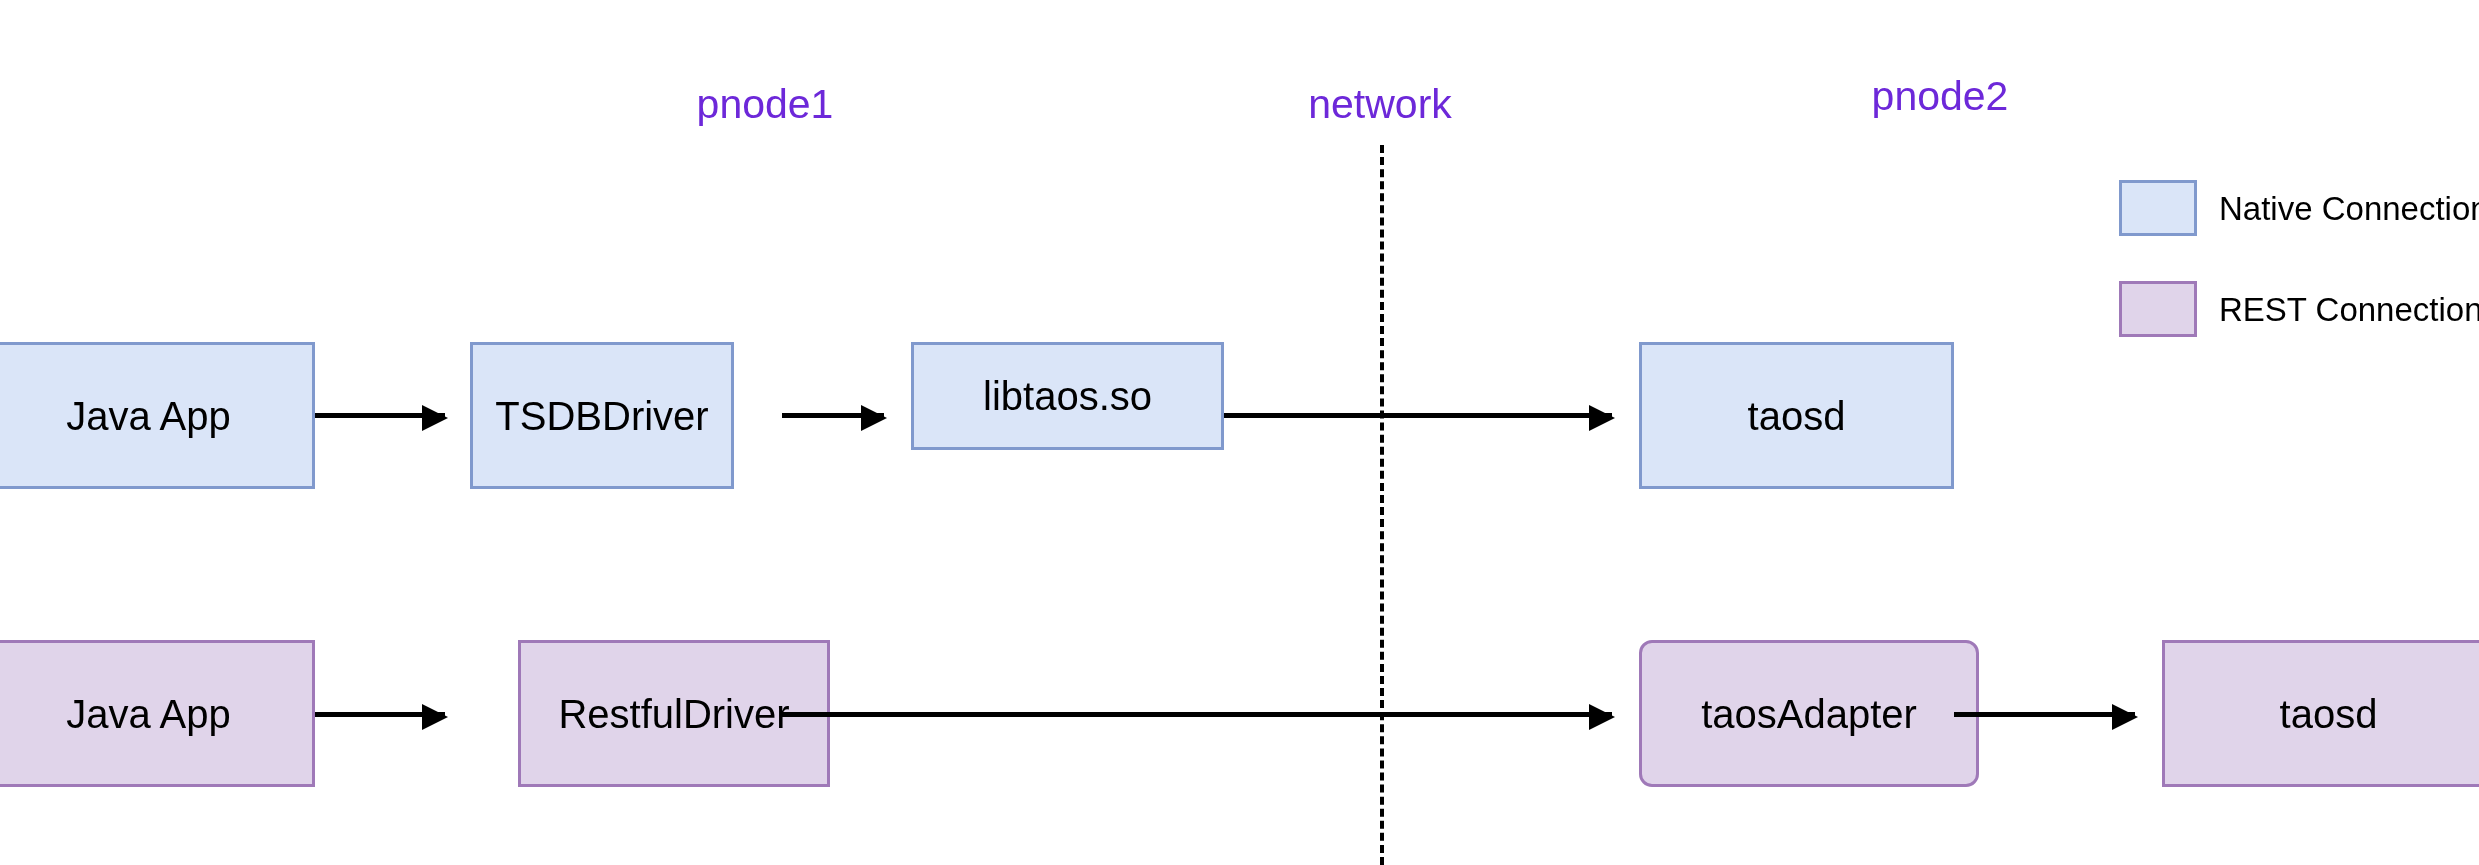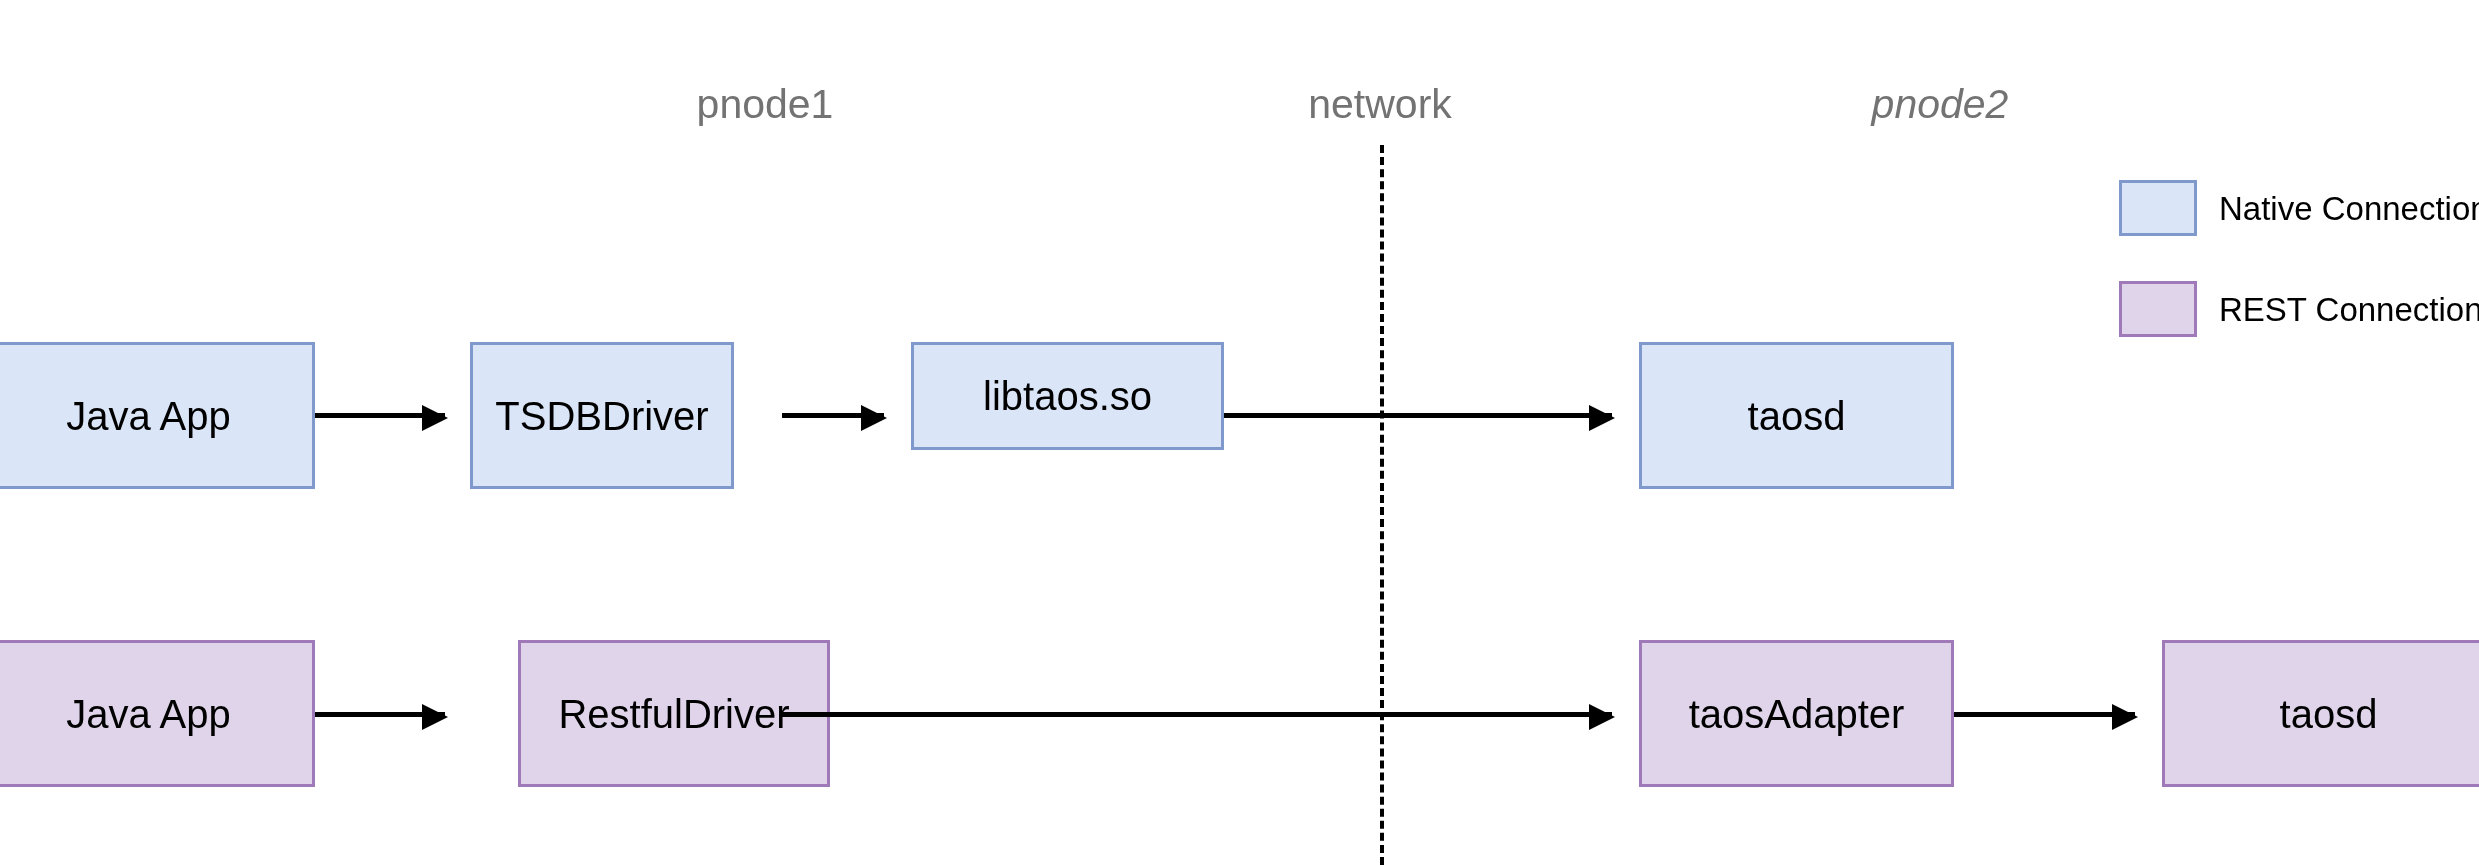--- a/index.html
+++ b/index.html
@@ -18,21 +18,21 @@
     height: 865px;
     background: #ffffff;
     overflow: hidden;
   }
 
   
   .zone-label {
     position: absolute;
     font-size: 41px;
     line-height: 1;
-    color: #737373;
+    color: #6d28d9;
     white-space: nowrap;
     transform: translateX(-50%);
     font-weight: 400;
   }
 
   
   .divider {
     position: absolute;
     width: 0;
     border-left: 4px dashed #000000;
@@ -113,21 +113,21 @@
 </style>
 </head>
 <body>
 
 <div id="canvas">
 
   <div class="zone-label" style="left:765px; top:84px;">pnode1</div>
 
   <div class="zone-label" style="left:1380px; top:84px;text-align:right;">network</div>
 
-  <div class="zone-label" style="left:1940px; top:84px;font-style:italic;">pnode2</div>
+  <div class="zone-label" style="left:1940px; top:76px;">pnode2</div>
 
   <div class="divider" style="left:1380px; top:145px; height:720px;"></div>
 
   <div class="node native" style="left:-18px; top:342px; width:333px; height:147px;">Java App</div>
 
   <div class="edge" style="left:315px; top:413px; width:130px;">
     <span class="head"></span>
   </div>
 
   <div class="node native" style="left:470px; top:342px; width:264px; height:147px;">TSDBDriver</div>
@@ -149,21 +149,21 @@
   <div class="edge" style="left:315px; top:712px; width:130px;">
     <span class="head"></span>
   </div>
 
   <div class="node rest" style="left:470px; top:640px; width:312px; height:147px;margin-left:48px;">RestfulDriver</div>
 
   <div class="edge" style="left:782px; top:712px; width:830px;">
     <span class="head"></span>
   </div>
 
-  <div class="node rest" style="left:1639px; top:640px; width:315px; height:147px;">taosAdapter</div>
+  <div class="node rest" style="left:1639px; top:640px; width:340px; height:147px;border-radius:13px;">taosAdapter</div>
 
   <div class="edge" style="left:1954px; top:712px; width:181px;">
     <span class="head"></span>
   </div>
 
   <div class="node rest" style="left:2162px; top:640px; width:333px; height:147px;">taosd</div>
 
   <div class="legend">
 
     <div class="legend-row" style="left:2119px; top:180px;">

